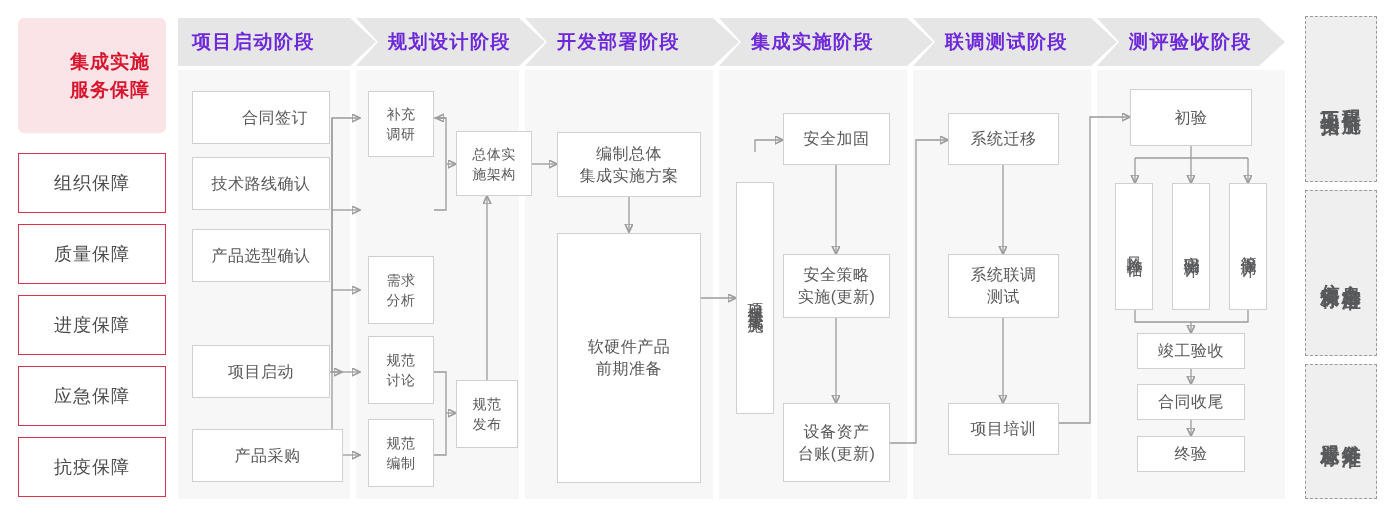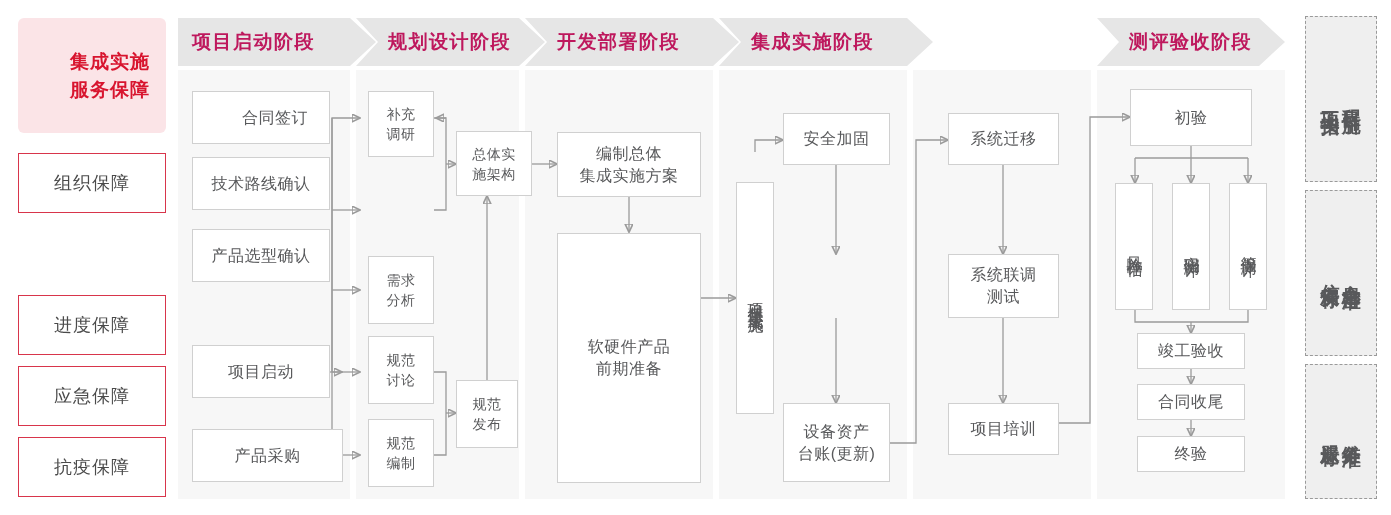--- a/index.html
+++ b/index.html
@@ -38,21 +38,21 @@
   }
 
   
   .phase-body{
     background:#f7f7f7;
   }
   .phase-head{
     background:#e6e6e6;
     display:flex;align-items:center;
     font-weight:bold;font-size:19px;
-    color:#be185d;
+    color:#6d28d9;
     letter-spacing:1.5px;
     padding-left:14px;
     clip-path:polygon(0 0, calc(100% - 26px) 0, 100% 50%, calc(100% - 26px) 100%, 0 100%);
   }
   .phase-head.first{
     clip-path:polygon(0 0, calc(100% - 26px) 0, 100% 50%, calc(100% - 26px) 100%, 0 100%);
   }
   .phase-head.notch{
     clip-path:polygon(0 0, calc(100% - 26px) 0, 100% 50%, calc(100% - 26px) 100%, 0 100%, 22px 50%);
     padding-left:32px;
@@ -105,20 +105,23 @@
   <div class="abs guar-head" style="left:18px;top:18px;width:148px;height:115px;padding-left:36px;">
     <div>
       <div>集成实施</div>
       <div>服务保障</div>
     </div>
   </div>
 
   <div class="abs guar-box" style="left:18px;top:153px;width:148px;height:60px;">
     <span>组织保障</span>
   </div>
+  <div class="abs guar-box" style="left:18px;top:224px;width:148px;height:60px;">
+    <span>质量保障</span>
+  </div>
   <div class="abs guar-box" style="left:18px;top:295px;width:148px;height:60px;">
     <span>进度保障</span>
   </div>
   <div class="abs guar-box" style="left:18px;top:366px;width:148px;height:60px;">
     <span>应急保障</span>
   </div>
   <div class="abs guar-box" style="left:18px;top:437px;width:148px;height:60px;">
     <span>抗疫保障</span>
   </div>
 
@@ -133,20 +136,23 @@
     <span>项目启动阶段</span>
   </div>
   <div class="abs phase-head notch" style="left:356px;top:18px;width:189px;height:48px;z-index:5;">
     <span>规划设计阶段</span>
   </div>
   <div class="abs phase-head notch" style="left:525px;top:18px;width:214px;height:48px;z-index:5;">
     <span>开发部署阶段</span>
   </div>
   <div class="abs phase-head notch" style="left:719px;top:18px;width:214px;height:48px;z-index:5;">
     <span>集成实施阶段</span>
+  </div>
+  <div class="abs phase-head notch" style="left:913px;top:18px;width:204px;height:48px;z-index:5;">
+    <span>联调测试阶段</span>
   </div>
   <div class="abs phase-head notch" style="left:1097px;top:18px;width:188px;height:48px;z-index:5;">
     <span>测评验收阶段</span>
   </div>
 
   <svg class="wires" viewBox="0 0 1391 515">
     <defs>
       <marker id="ah" markerWidth="7" markerHeight="7" refX="6.2" refY="3" orient="auto">
         <path d="M0,0 L6.4,3 L0,6 z" fill="#9b9b9b" stroke="none"></path>
       </marker>
@@ -268,20 +274,26 @@
          <div>前期准备</div>
       </div>
     </div>
 
   <div class="abs node vert" style="left:736px;top:182px;width:38px;height:232px;">
     <span>项目整体集成实施</span>
     </div>
   <div class="abs node" style="left:783px;top:113px;width:107px;height:52px;">
     <span>安全加固</span>
     </div>
+  <div class="abs node" style="left:783px;top:254px;width:107px;height:64px;">
+    <div>
+        <div>安全策略</div>
+         <div>实施(更新)</div>
+      </div>
+    </div>
   <div class="abs node" style="left:783px;top:403px;width:107px;height:79px;">
     <div>
         <div>设备资产</div>
          <div>台账(更新)</div>
       </div>
     </div>
 
   <div class="abs node" style="left:948px;top:113px;width:111px;height:52px;">
     <span>系统迁移</span>
     </div>

